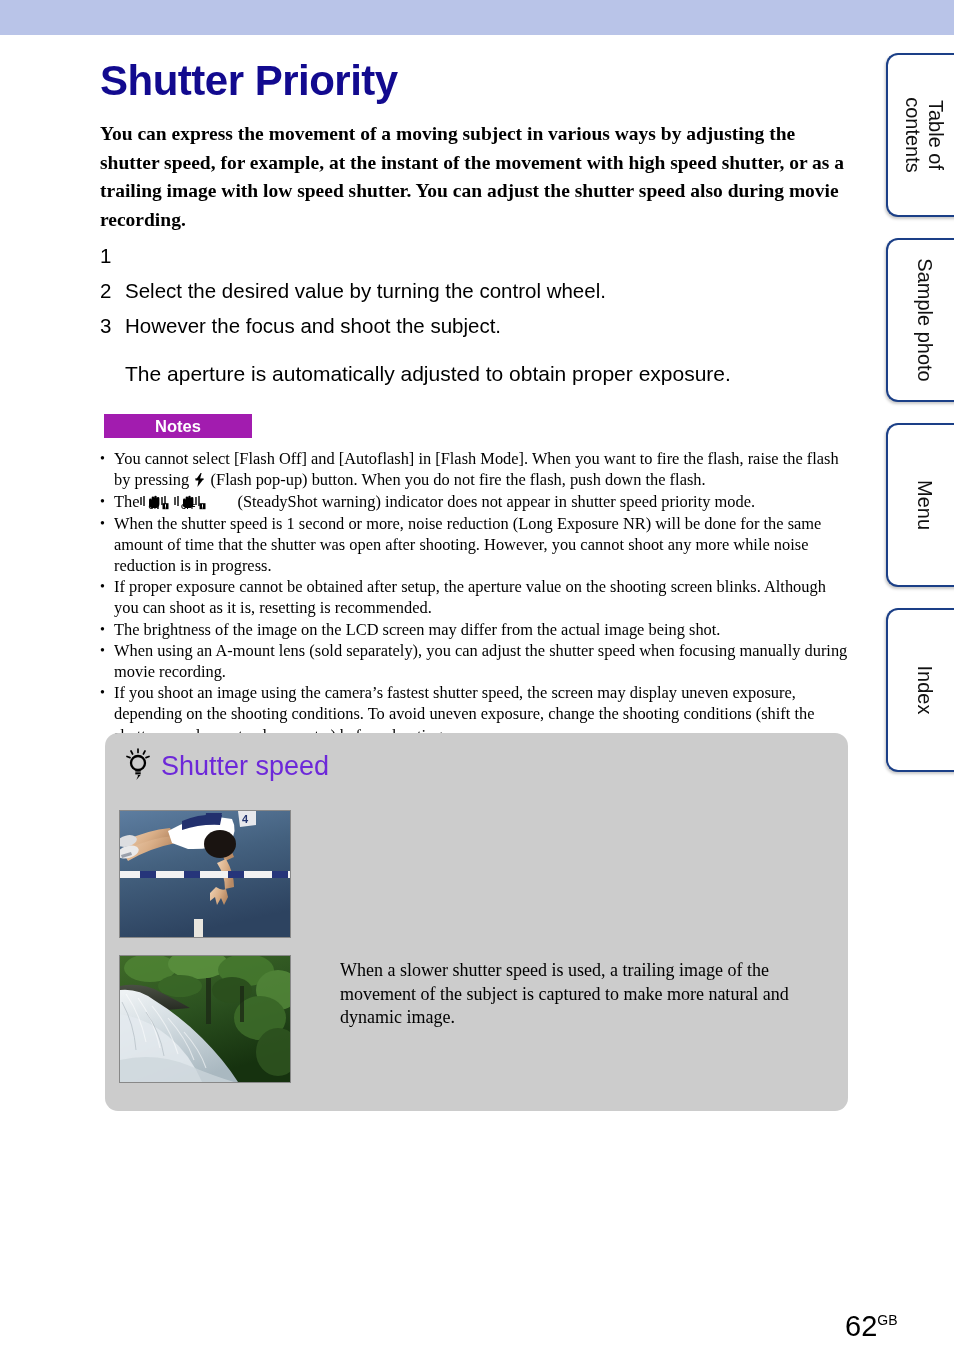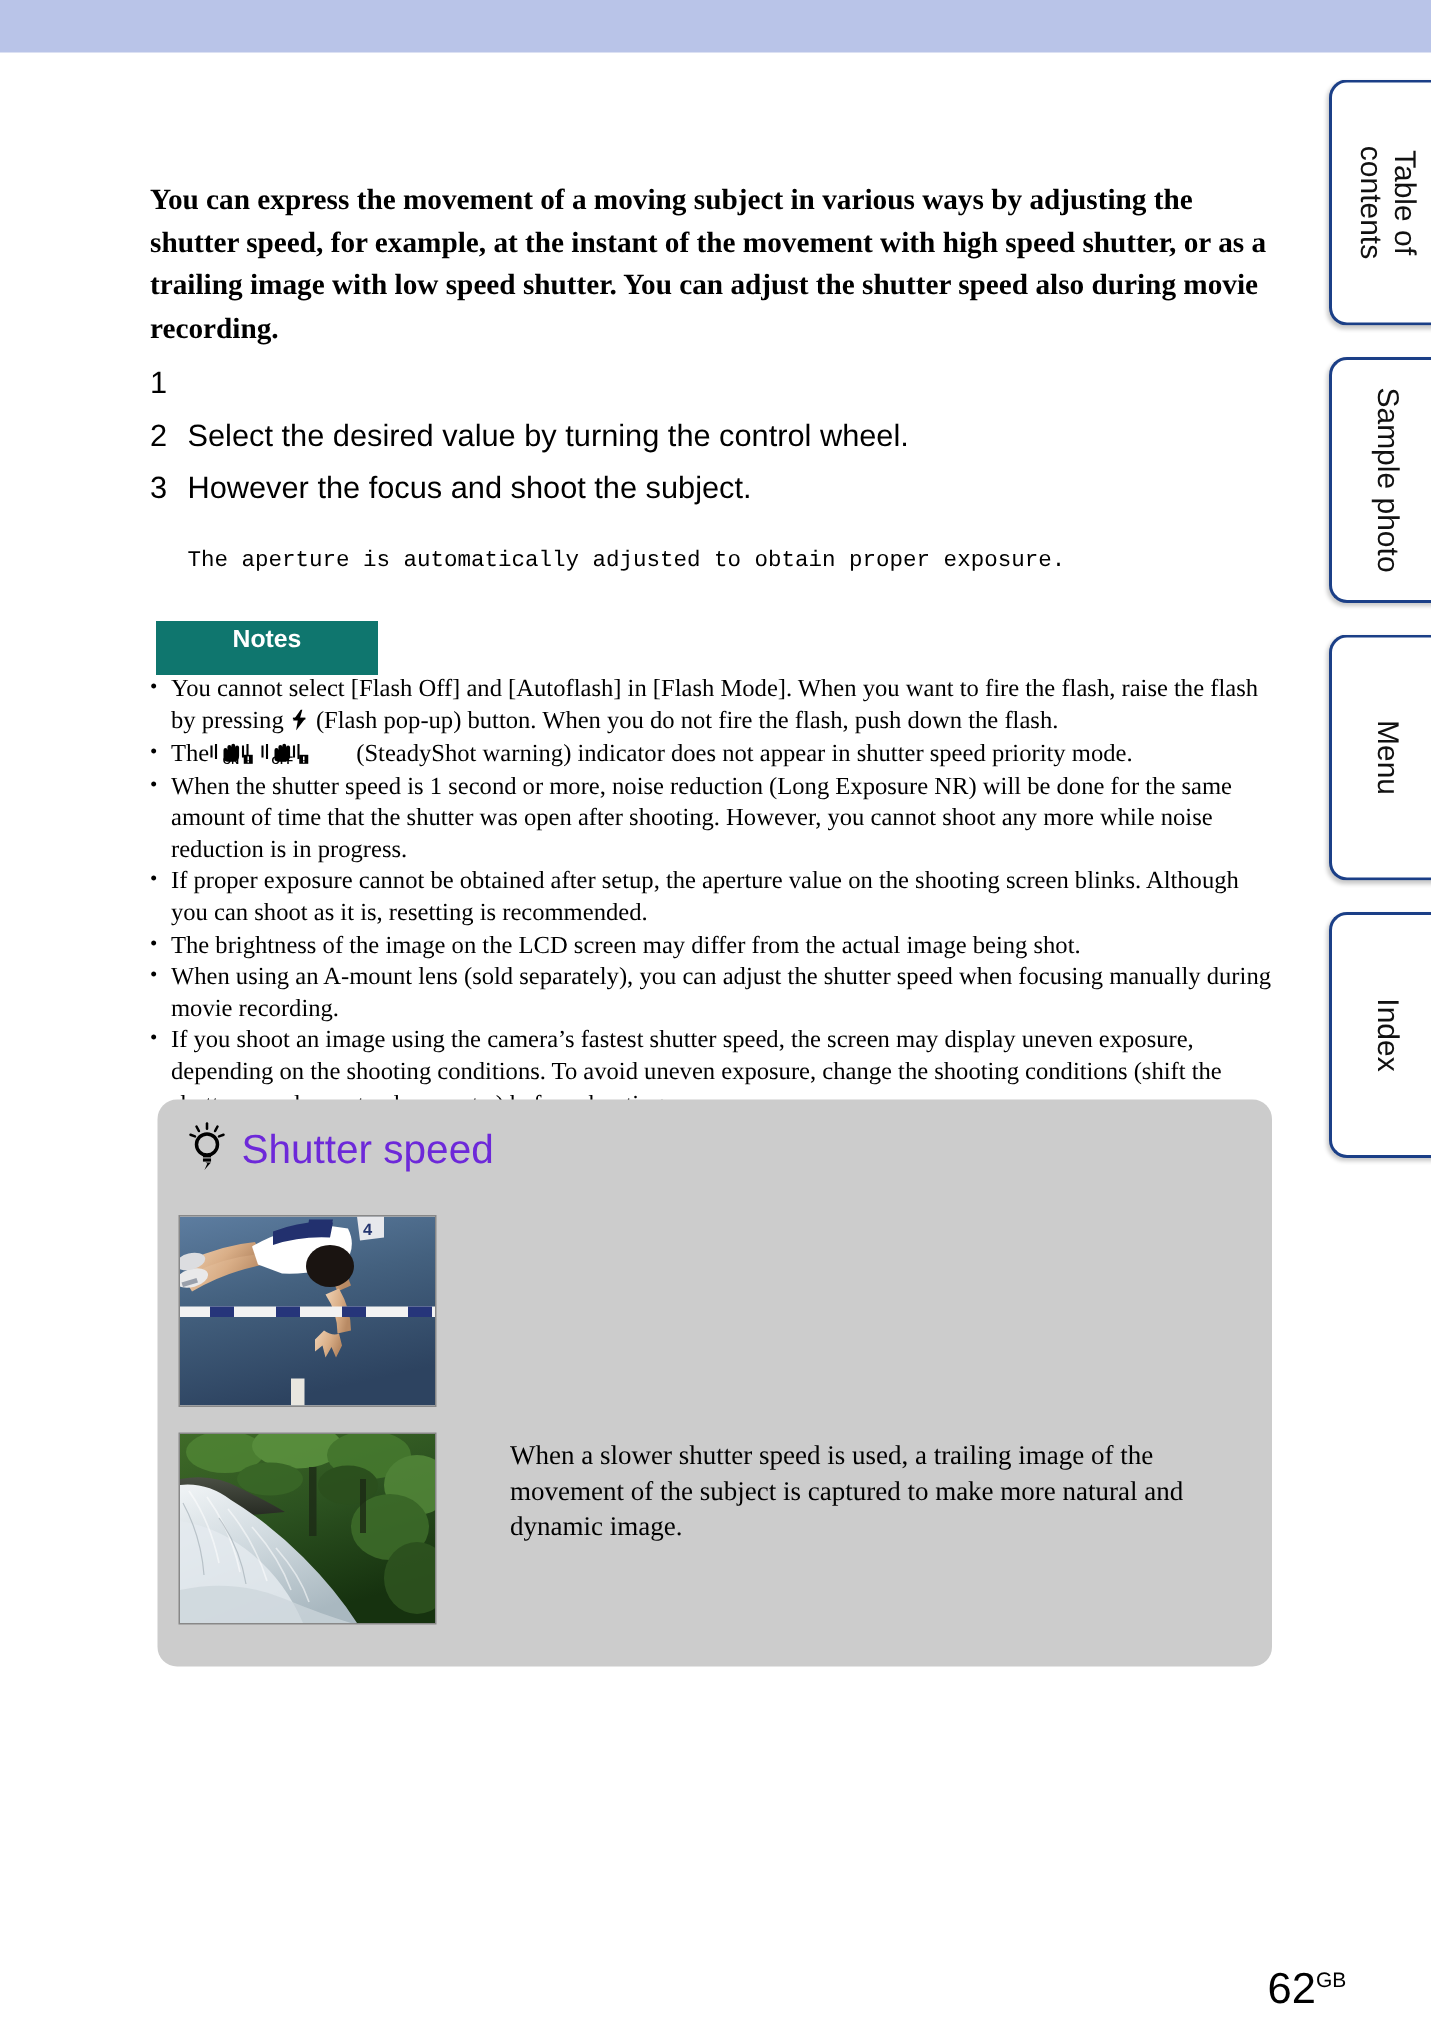--- a/index.html
+++ b/index.html
@@ -69,34 +69,34 @@
     line-height: 35px;
     white-space: nowrap;
   }
   .step-num {
     width: 18px;
     flex: 0 0 18px;
   }
   .step-text { padding-left: 7px; }
   .arrow { font-family: "DejaVu Sans", sans-serif; padding: 0 2px; }
   #step-sub {
-    font-family: Liberation Mono, monospace;
-    font-size: 15px;
+    font-family: Liberation Sans, sans-serif;
+    font-size: 21px;
     line-height: 26px;
     padding-left: 25px;
     margin-top: 18px;
     white-space: nowrap;
   }
 
   
   #notes-banner {
     position: absolute;
     left: 104px; top: 379px;
-    width: 148px; height: 36px;
-    background: #0f766e;
+    width: 148px; height: 24px;
+    background: #a21caf;
   }
   #notes-banner span {
     display: block;
     font-family: "Liberation Sans", sans-serif;
     font-weight: bold;
     font-size: 16.5px;
     color: #fff;
     text-align: center;
     line-height: 24px;
   }
@@ -234,20 +234,21 @@
   #tab-2 { top: 423px; height: 164px; }
   #tab-3 { top: 608px; height: 164px; }
 </style>
 </head>
 <body>
 
 <div id="top-band"></div>
 
 <div id="page-body">
 
+  <div id="page-title">Shutter Priority</div>
 
   <div id="intro">You can express the movement of a moving subject in various ways by adjusting the shutter speed, for example, at the instant of the movement with high speed shutter, or as a trailing image with low speed shutter. You can adjust the shutter speed also during movie recording.</div>
 
   <div id="steps">
 
     <div class="step">
       <span class="step-num">1</span>
     </div>
 
     <div class="step">

